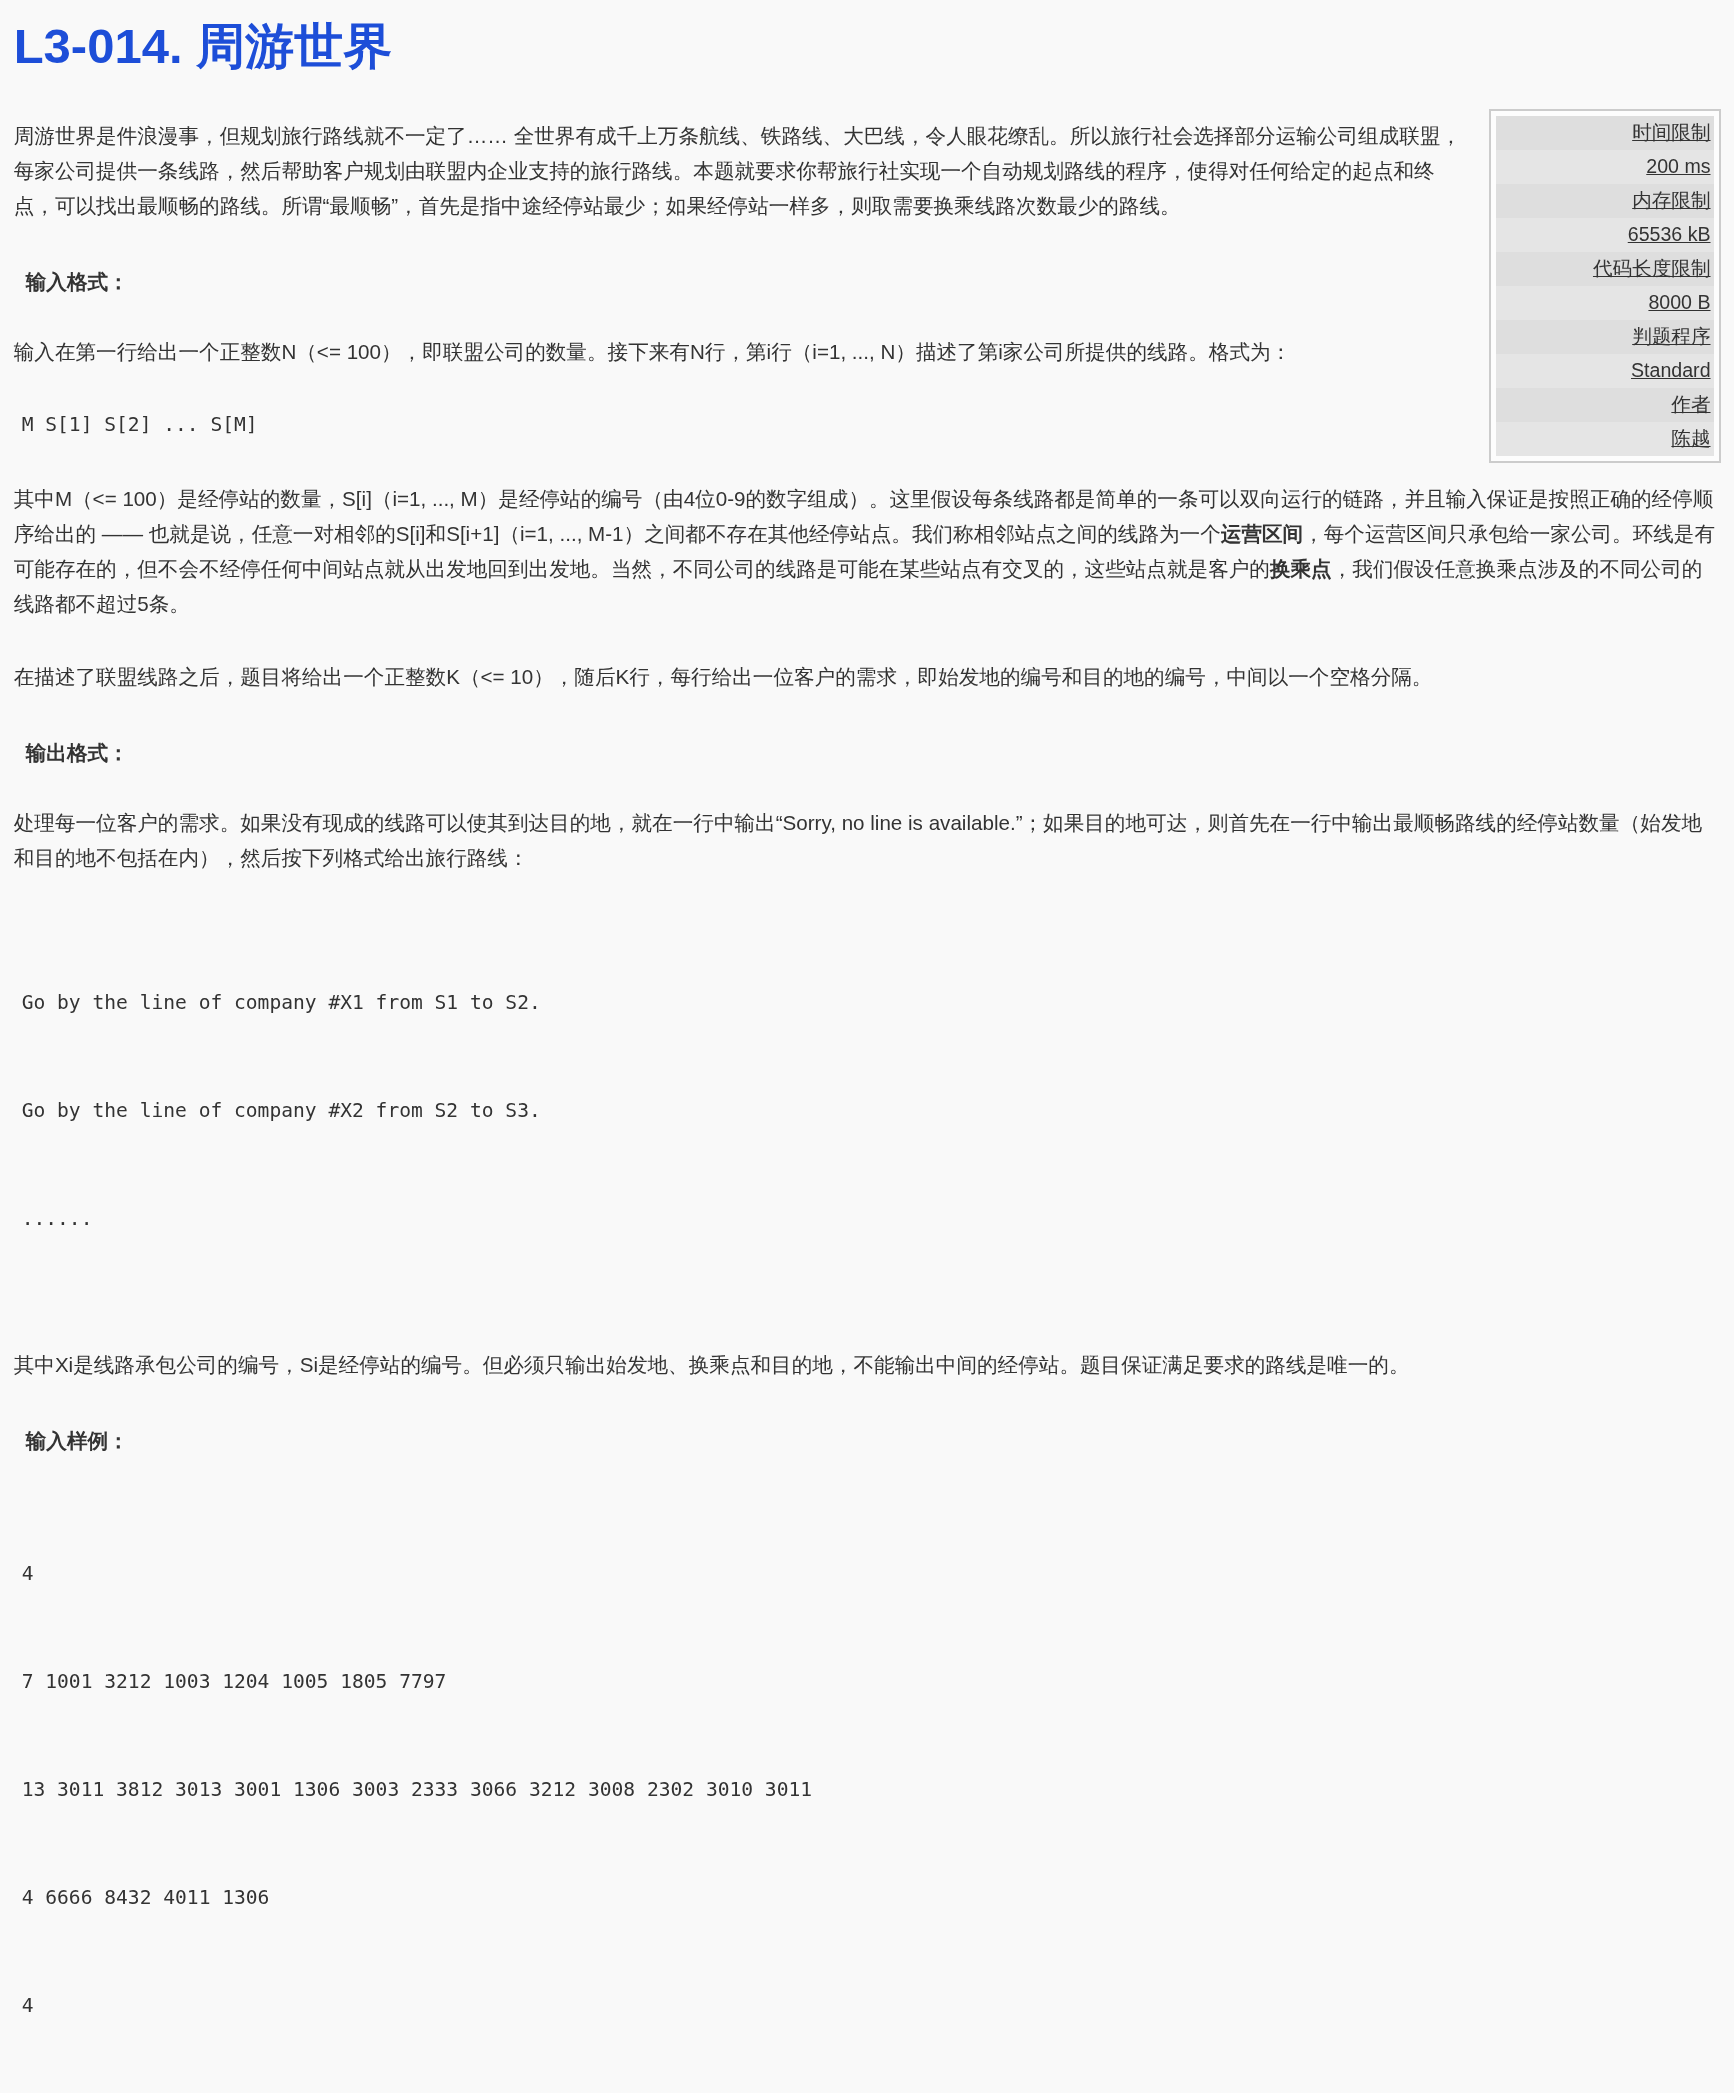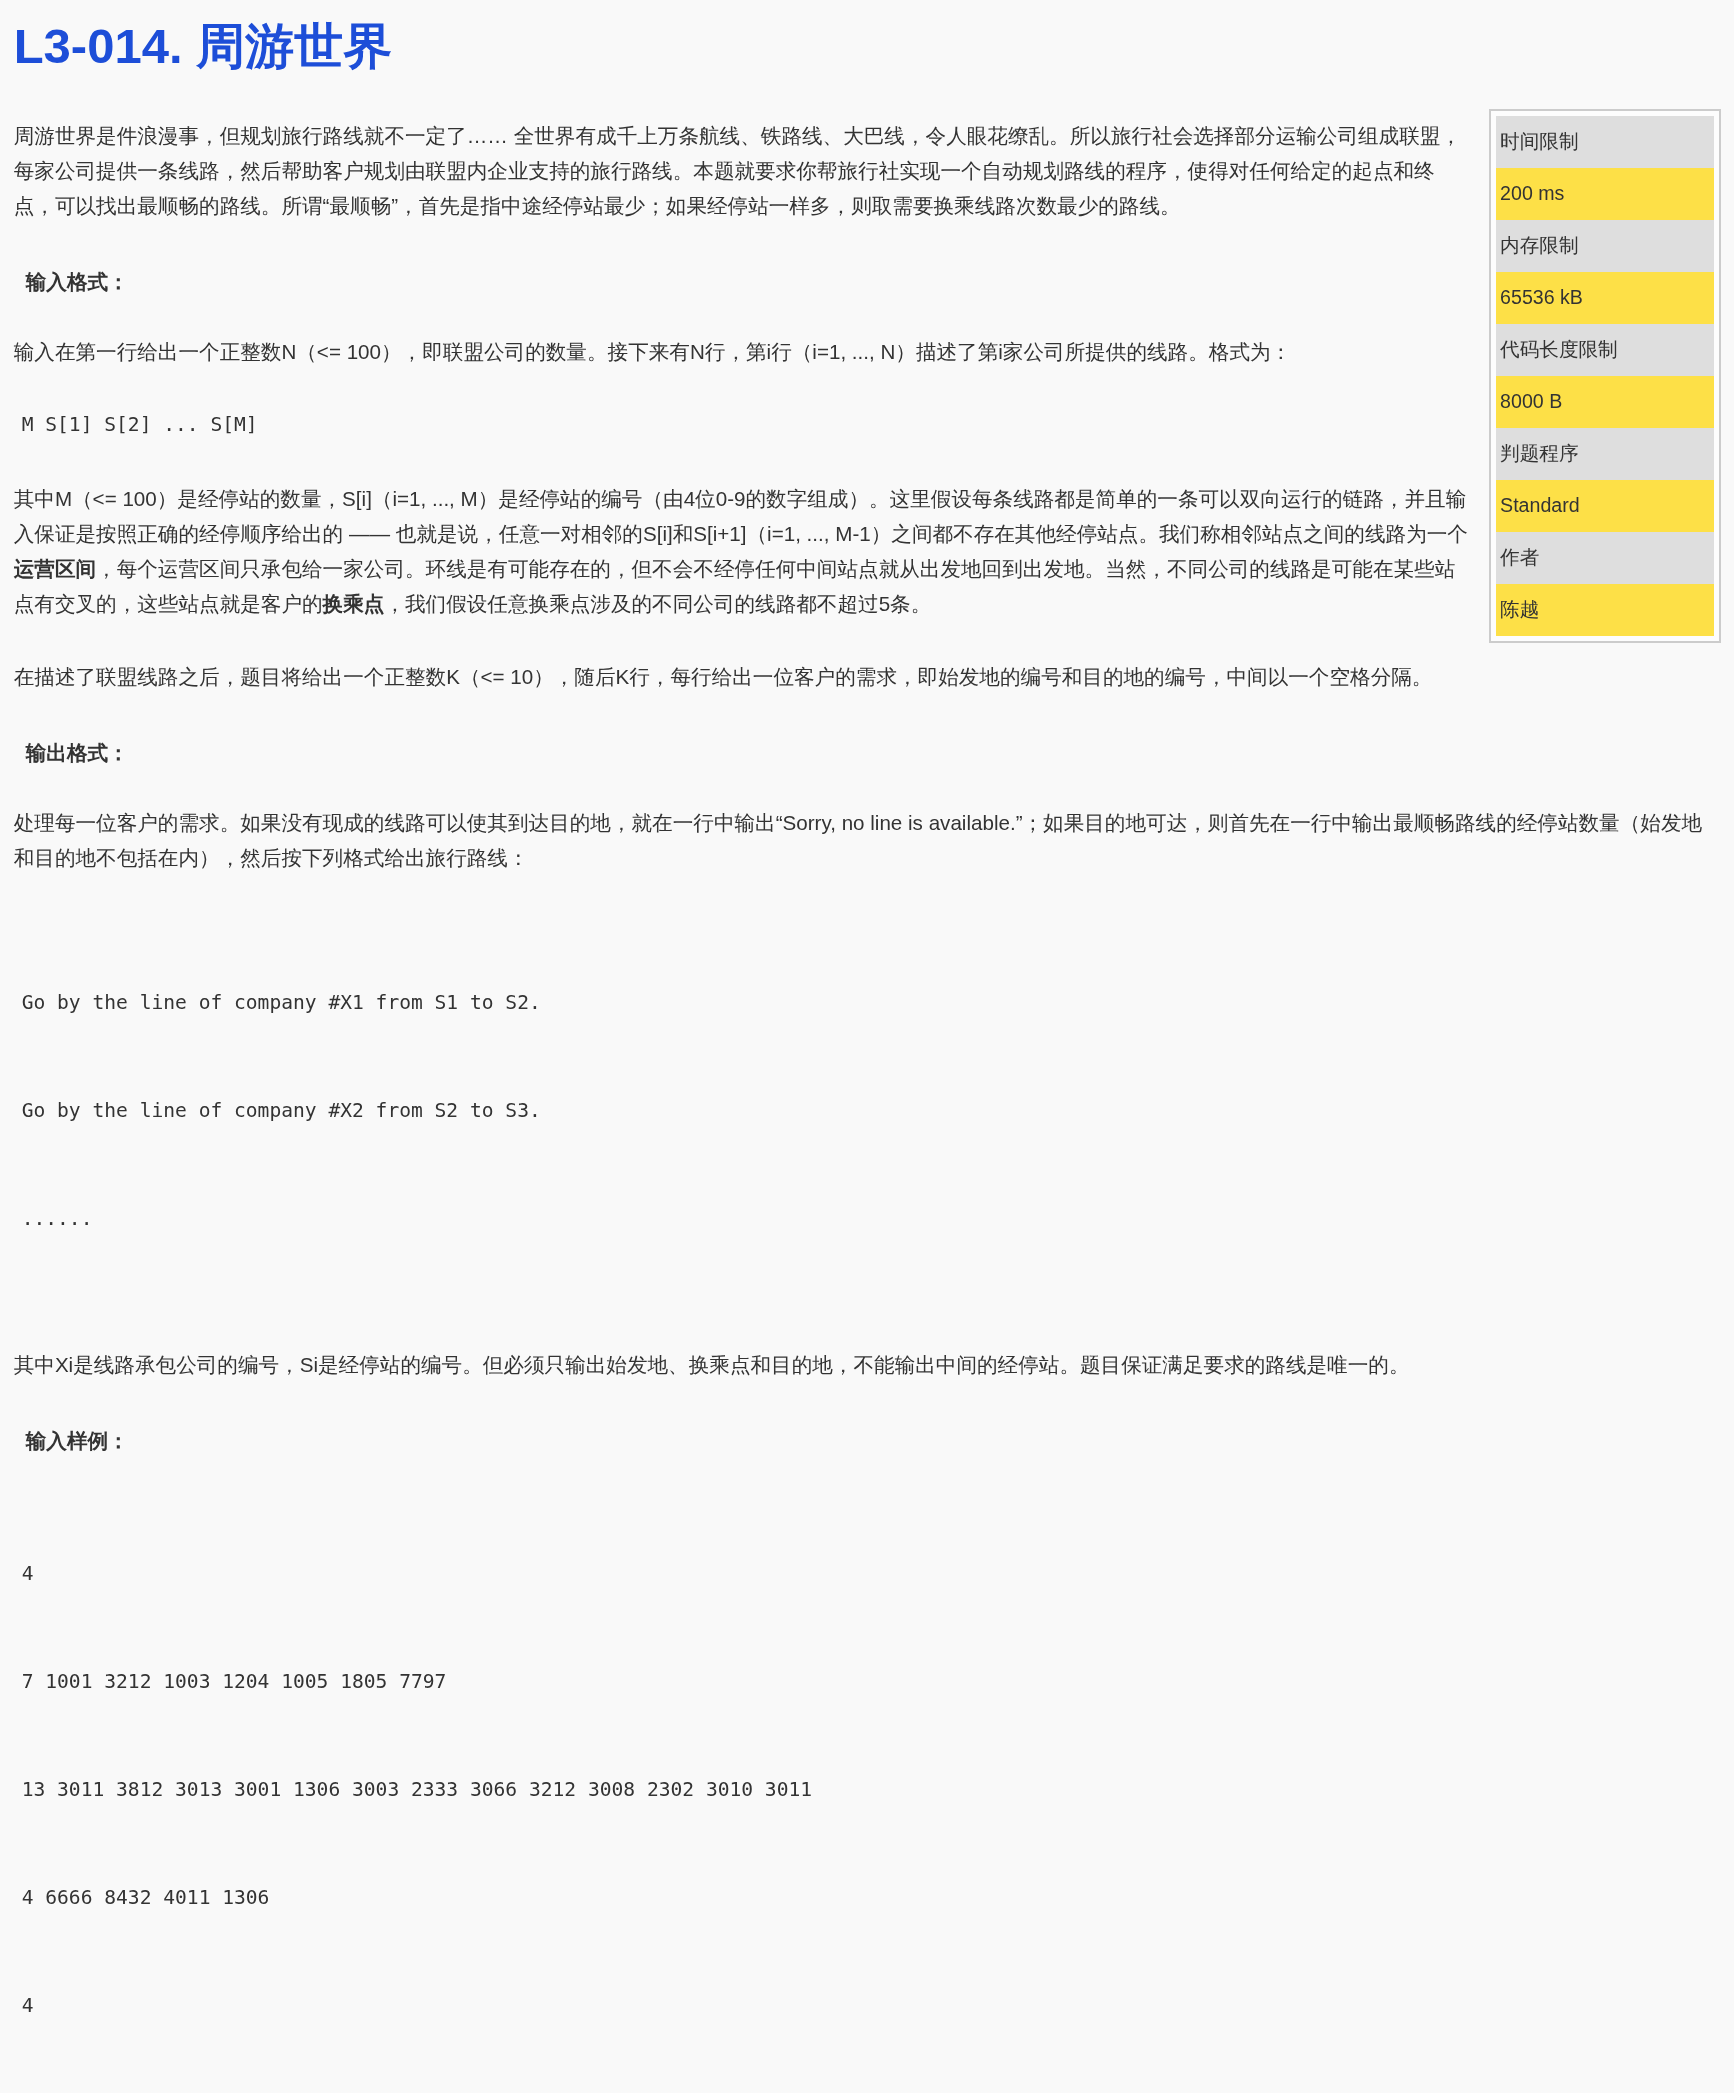--- a/index.html
+++ b/index.html
@@ -26,29 +26,30 @@
   .info-table {
     float: right;
     width: 232px;
     margin: 2px 0 17.6px 17.6px;
     background: #fdfdfd;
     border: 2px solid #cccccc;
     padding: 4.9px;
   }
   .info-table table { border-collapse: collapse; width: 100%; }
   .info-table td {
-    text-align: left;
+    text-align: right;
     font-size: 19.6px;
-    height: 52px;
+    height: 34px;
     padding: 0 3.9px;
     color: #333;
     white-space: nowrap;
+    text-decoration: underline;
   }
   .info-table td.label { background: #dedede; }
-  .info-table td.value { background: #fde047; }
+  .info-table td.value { background: #e5e5e5; }
 
   p.para {
     font-size: 20.6px;
     line-height: 35px;
     margin: 38px 0;
   }
   .heading {
     font-size: 20.6px;
     font-weight: 700;
     margin: 45px 0 29px 12px;

